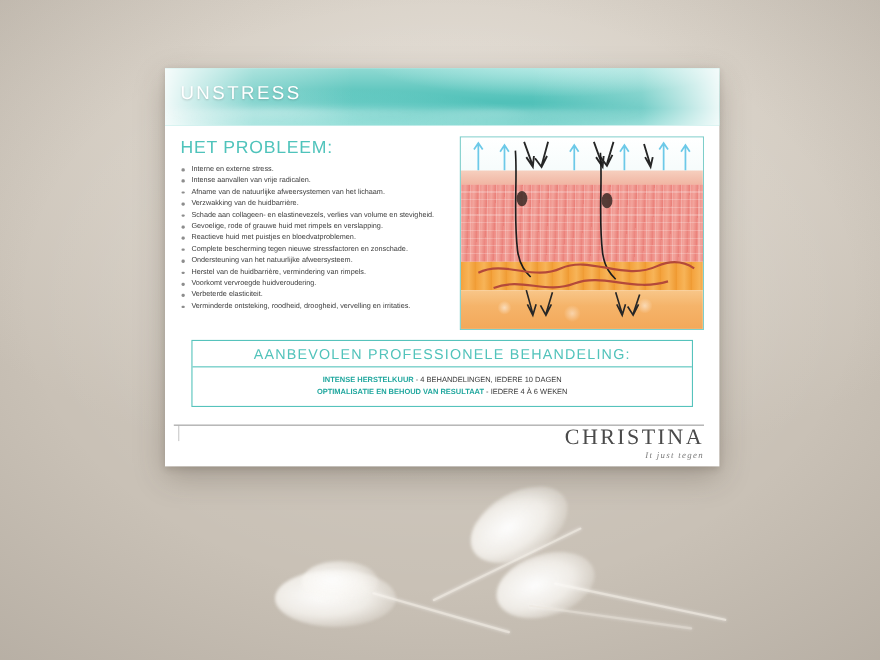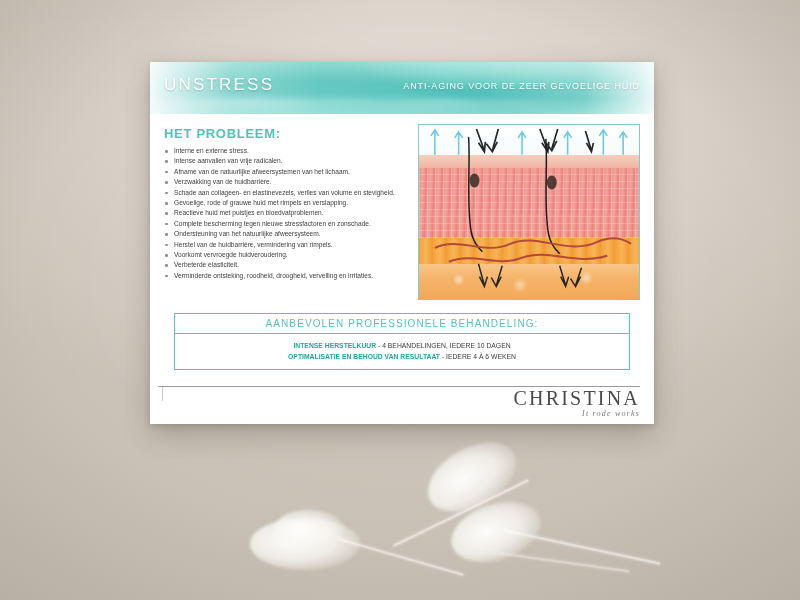--- a/index.html
+++ b/index.html
@@ -111,24 +111,24 @@
     box-sizing: border-box;
   }
   .col-left {
     position: absolute;
     left: 14px;
     top: 12px;
     width: 258px;
   }
   .sec-title {
     color: #4fc3bb;
-    font-size: 13px;
+    font-size: 16px;
     letter-spacing: .7px;
     margin: 0 0 5px 0;
-    font-weight: 700;
+    font-weight: 400;
   }
   .sec-title.second { margin-top: 13px; }
 
   ul.bullets {
     list-style: none;
     margin: 0;
     padding: 0;
   }
   ul.bullets li {
     position: relative;
@@ -216,21 +216,21 @@
     position: absolute;
     left: 24px;
     right: 24px;
     bottom: 54px;
     border: 1px solid #56c3bc;
     box-sizing: border-box;
   }
   #treat-head {
     text-align: center;
     color: #52c3bb;
-    font-size: 10px;
+    font-size: 13px;
     letter-spacing: 1.1px;
     padding: 4px 0 4px 0;
     border-bottom: 1px solid #56c3bc;
   }
   #treat-body {
     padding: 6px 0 7px 0;
     text-align: center;
   }
   .treat-line {
     font-size: 6.8px;
@@ -307,21 +307,20 @@
     <div class="head" style="left:18px; top:10px; width:92px; height:56px; transform:rotate(-18deg);"></div>
   </div>
   <div class="grass" style="left:470px; top:546px; width:180px; height:50px;">
     <div class="stem" style="left:10px; top:14px; width:150px; transform:rotate(8deg); opacity:.55;"></div>
   </div>
 
   <div id="flyer">
 
     <div id="header">
       <div id="brandtitle">UNSTRESS</div>
-      <div id="tagline">ANTI-AGING VOOR DE ZEER GEVOELIGE HUID</div>
     </div>
 
     <div id="body">
 
       <div class="col-left">
         <h2 class="sec-title">HET PROBLEEM:</h2>
         <ul class="bullets">
           <li>Interne en externe stress.</li>
           <li>Intense aanvallen van vrije radicalen.</li>
           <li>Afname van de natuurlijke afweersystemen van het lichaam.</li>
@@ -399,18 +398,18 @@
           <span class="em">OPTIMALISATIE EN BEHOUD VAN RESULTAAT</span><span> - IEDERE 4 À 6 WEKEN</span>
         </div>
       </div>
     </div>
 
     <div id="footer">
       <div id="footer-tab"></div>
       <div id="footer-rule"></div>
       <div id="logo">
         <div id="logo-name">CHRISTINA</div>
-        <div id="logo-sub">It rode works</div>
+        <div id="logo-sub">It just tegen</div>
       </div>
     </div>
 
   </div>
 </div>
 
 </body></html>

